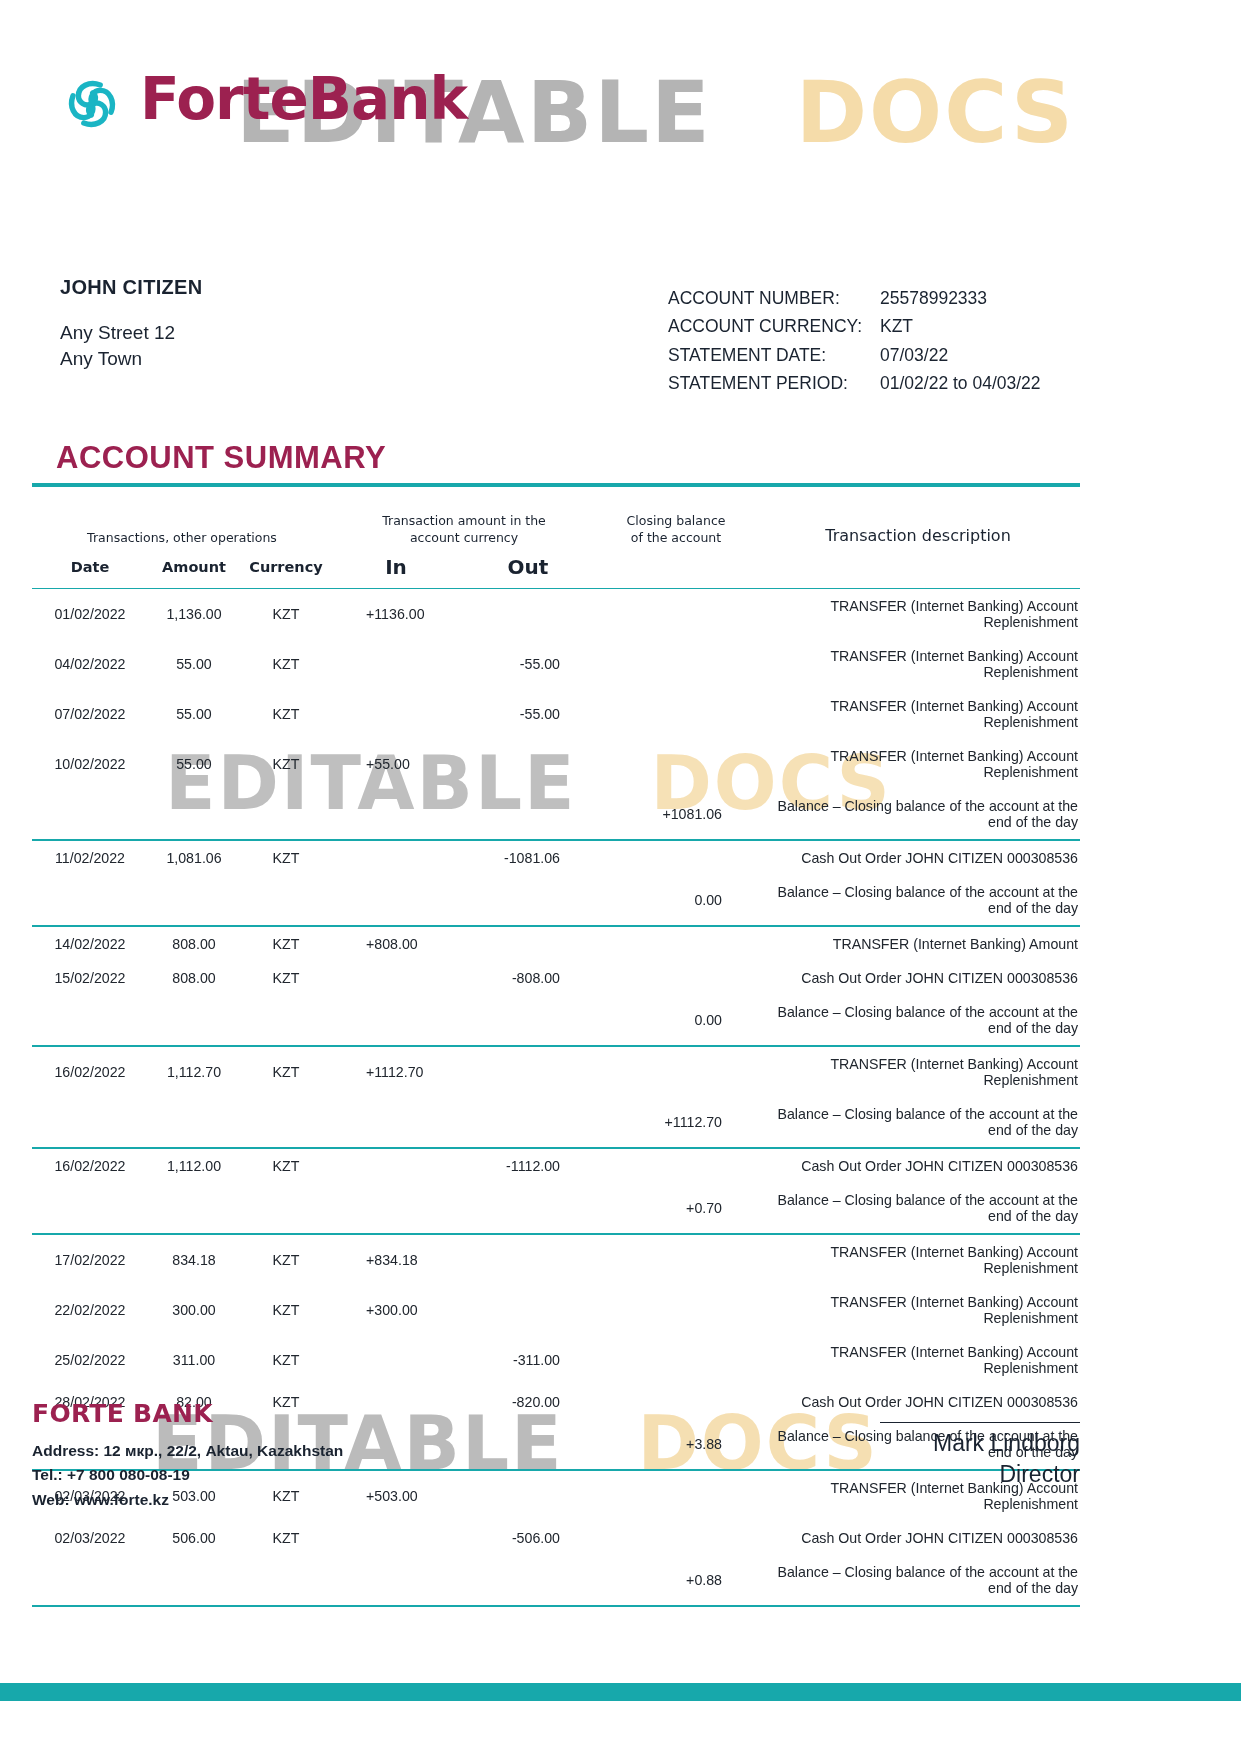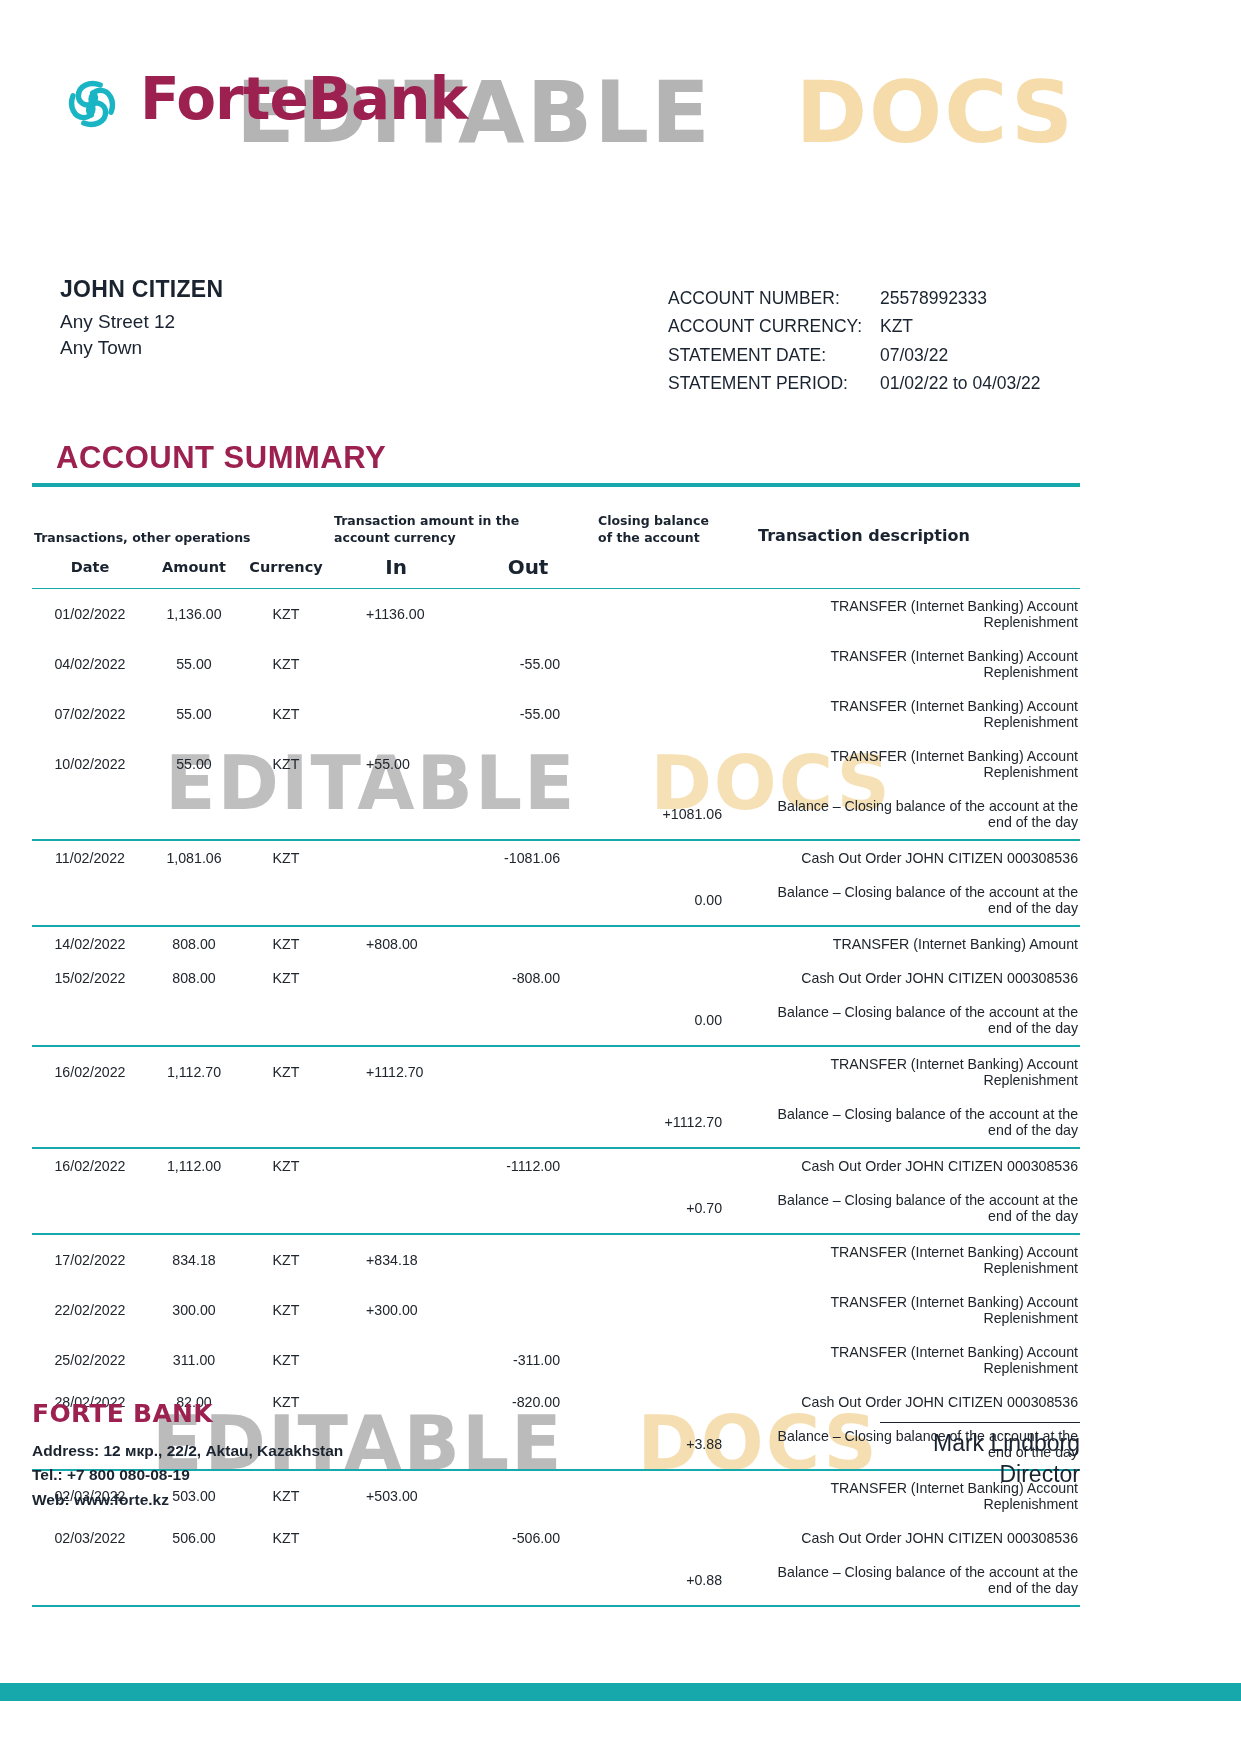--- a/index.html
+++ b/index.html
@@ -33,21 +33,21 @@
   .logo-wrap { position:absolute; left:58px; top:70px; display:flex; z-index:3;}
   .logo-mark { width:68px; height:68px; margin-right:14px; }
   .logo-text {
     font-family:"DejaVu Sans", sans-serif;
     font-size:58px; font-weight:bold;
     color:#9c2150; letter-spacing:-1px; line-height:1;
   }
 
   
   .cust { position:absolute; left:60px; top:276px; z-index:3; }
-  .cust-name { font-size:23px; font-weight:bold; letter-spacing:.3px; margin-bottom:6px; }
+  .cust-name { font-size:20px; font-weight:bold; letter-spacing:.3px; margin-bottom:21px; }
   .cust-line { font-size:19px; line-height:1.38; }
 
   
   .acct { position:absolute; left:668px; top:284px; z-index:3; }
   .acct-row { display:flex; font-size:17.5px; line-height:1.62; }
   .acct-label { font-weight:normal; width:212px; flex:0 0 212px; }
   .acct-val { }
 
   
   .sum-title {
@@ -56,21 +56,21 @@
     font-size:31px; font-weight:bold; color:#9c2150;
     letter-spacing:.5px;
   }
   .rule-top { position:absolute; left:32px; top:483px; width:1048px; height:4px; background:#17a8ab; z-index:2;}
 
   
   .tbl { position:absolute; left:32px; top:495px; width:1048px; z-index:3; }
   table { border-collapse:collapse; width:1048px; table-layout:fixed; }
 
   .hdr-group td {
-    font-size:12.5px; font-weight:bold; text-align:left;
+    font-size:12.5px; font-weight:normal; text-align:center;
     padding:18px 2px 4px; vertical-align:bottom; line-height:1.35;
     font-family:"DejaVu Sans", sans-serif;
   }
   .hdr-sub td {
     font-size:14.5px; font-weight:bold; text-align:center;
     padding:4px 2px 9px; font-family:"DejaVu Sans", sans-serif;
   }
   .hdr-sub td.big { font-size:20px; }
   .hdr-line td { border-bottom:1.6px solid #17a8ab; padding:0; height:0; }
 

